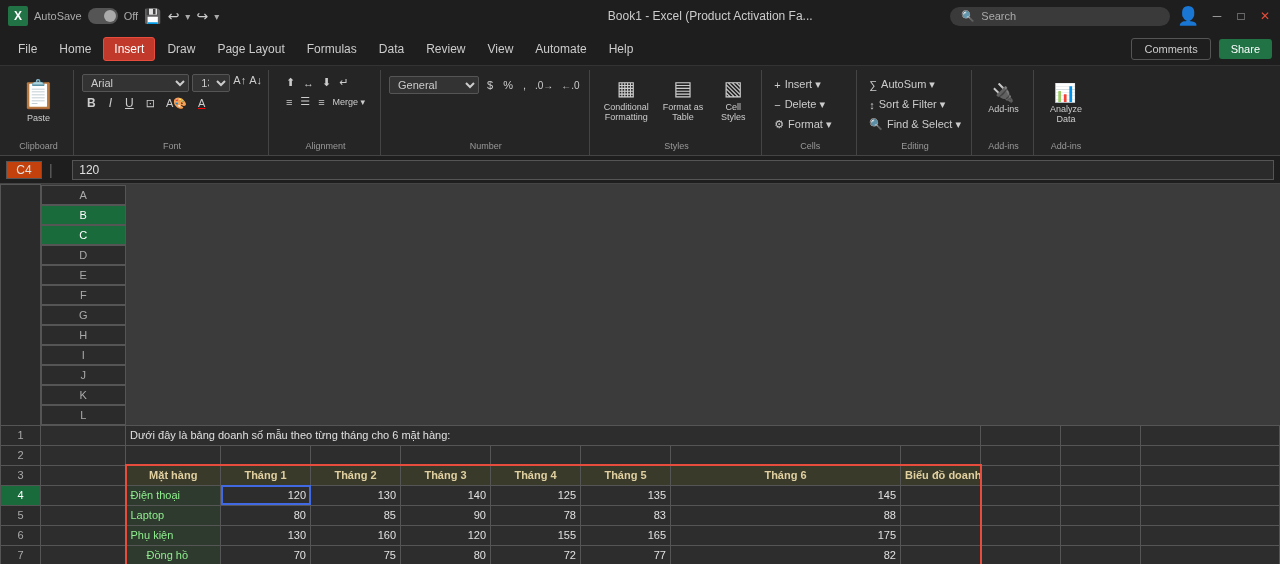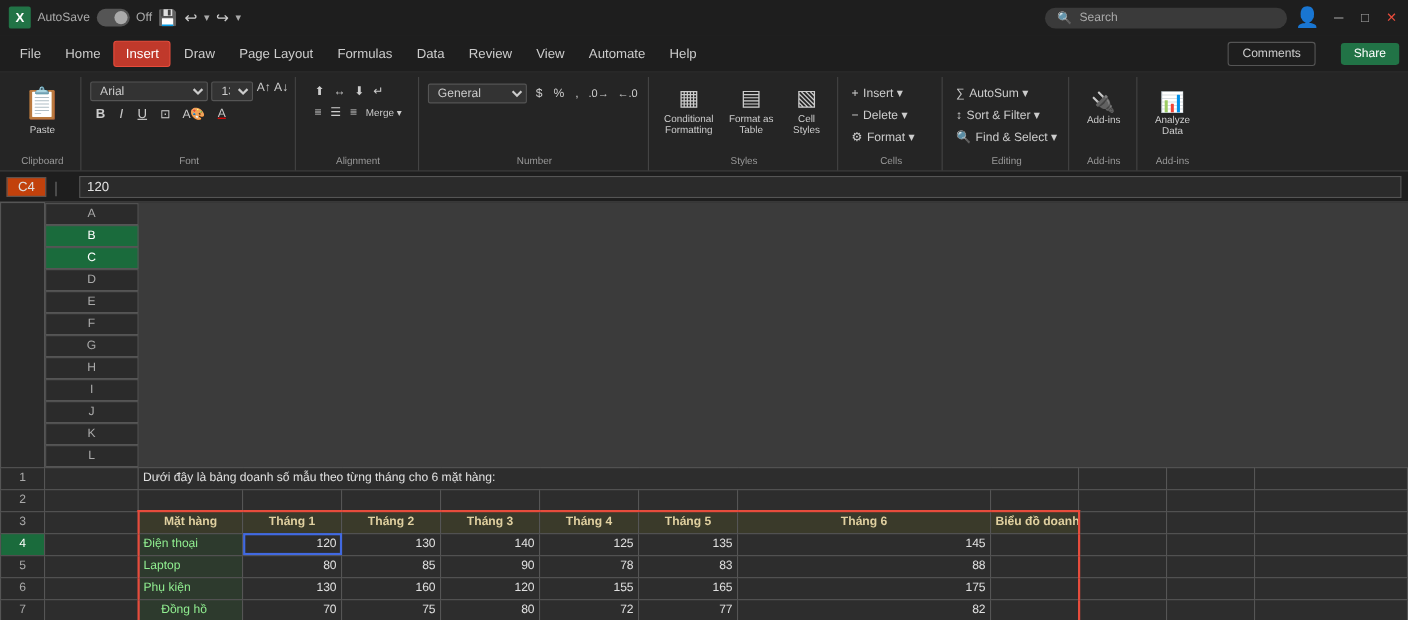--- a/index.html
+++ b/index.html
@@ -130,21 +130,20 @@
     }
     .comments-btn {
       background: transparent;
       border: 1px solid #555;
       color: #ccc;
     }
     .share-btn {
       background: #217346;
       border: none;
       color: white;
-      margin-left: 15px;
     }
 
     
     .ribbon {
       background: #252525;
       height: 90px;
       border-bottom: 1px solid #444;
       display: flex;
       align-items: stretch;
       padding: 4px 4px 0 4px;
@@ -451,20 +450,23 @@
     <span class="autosave-label">AutoSave</span>
     <div class="toggle-off">
       <div class="toggle-knob"></div>
     </div>
     <span style="color:#aaa;font-size:11px;">Off</span>
     <span style="color:#ccc;font-size:14px;">💾</span>
     <span style="color:#ccc;font-size:14px;">↩</span>
     <span style="color:#aaa;font-size:10px;">▾</span>
     <span style="color:#ccc;font-size:14px;">↪</span>
     <span style="color:#aaa;font-size:10px;">▾</span>
+  </div>
+  <div class="titlebar-center">
+    <span>Book1 - Excel (Product Activation Fa...</span>
   </div>
   <div class="search-bar">
     <span>🔍</span>
     <span>Search</span>
   </div>
   <div class="titlebar-right">
     <span style="font-size:18px;">👤</span>
     <span class="win-btn">─</span>
     <span class="win-btn">□</span>
     <span class="win-btn" style="color:#e74c3c;">✕</span>

